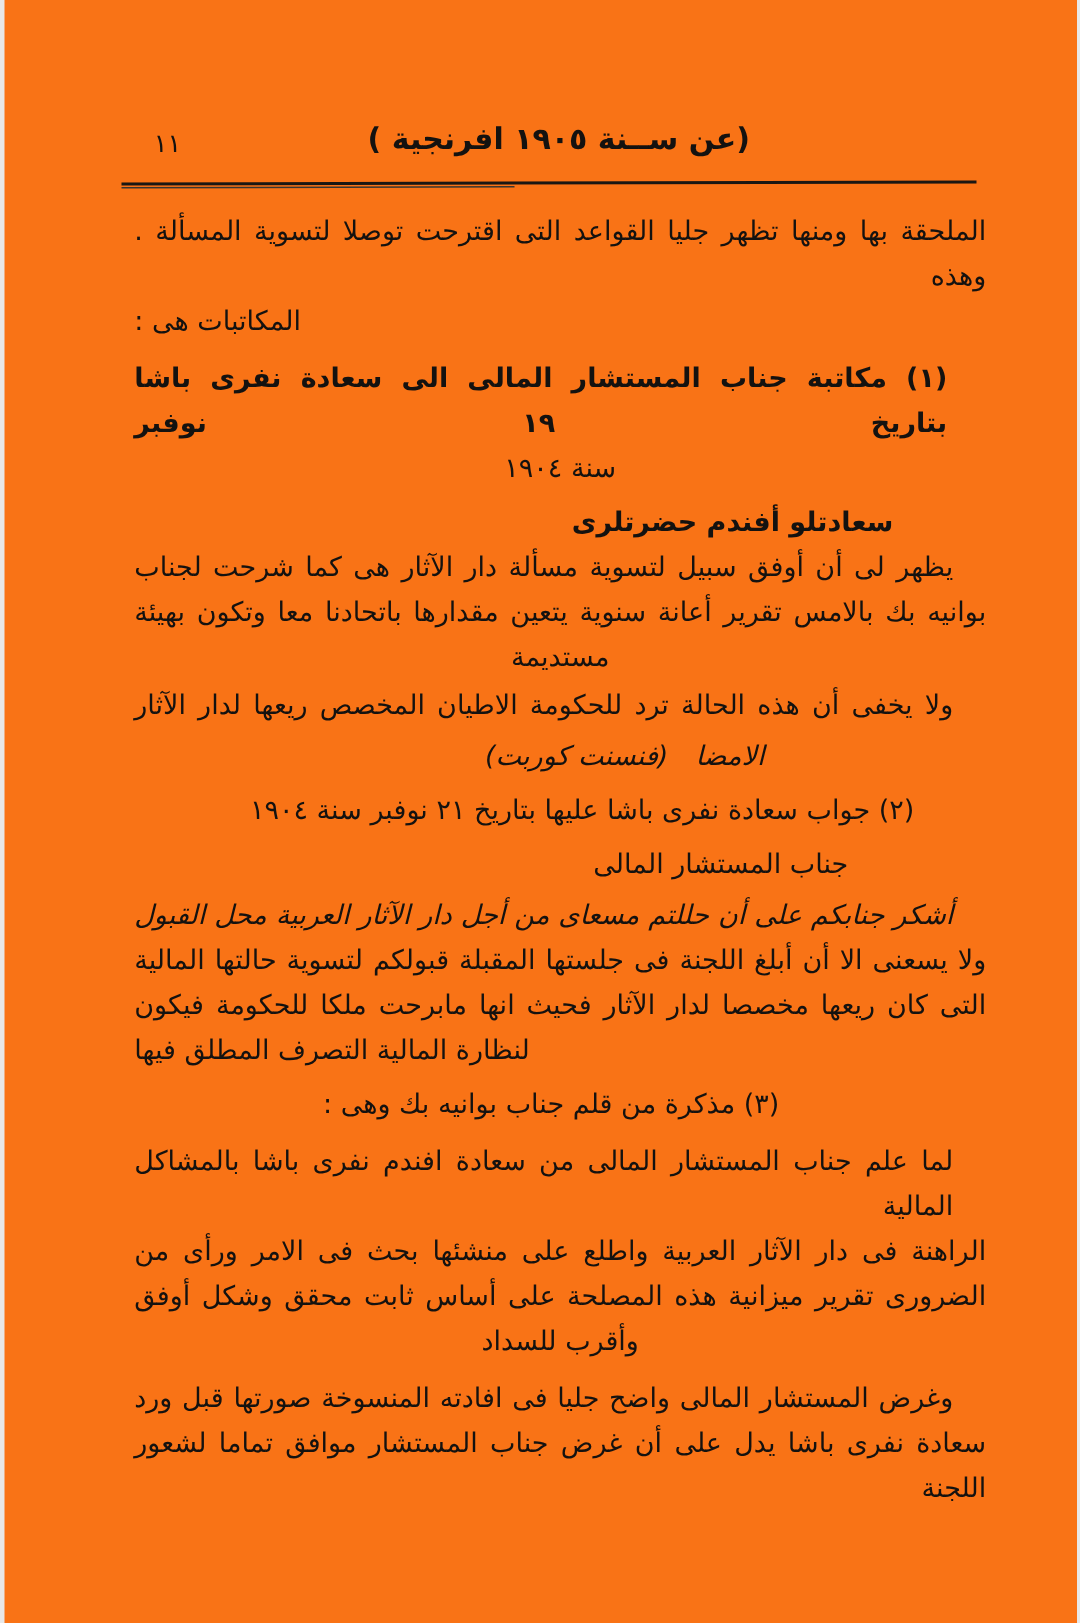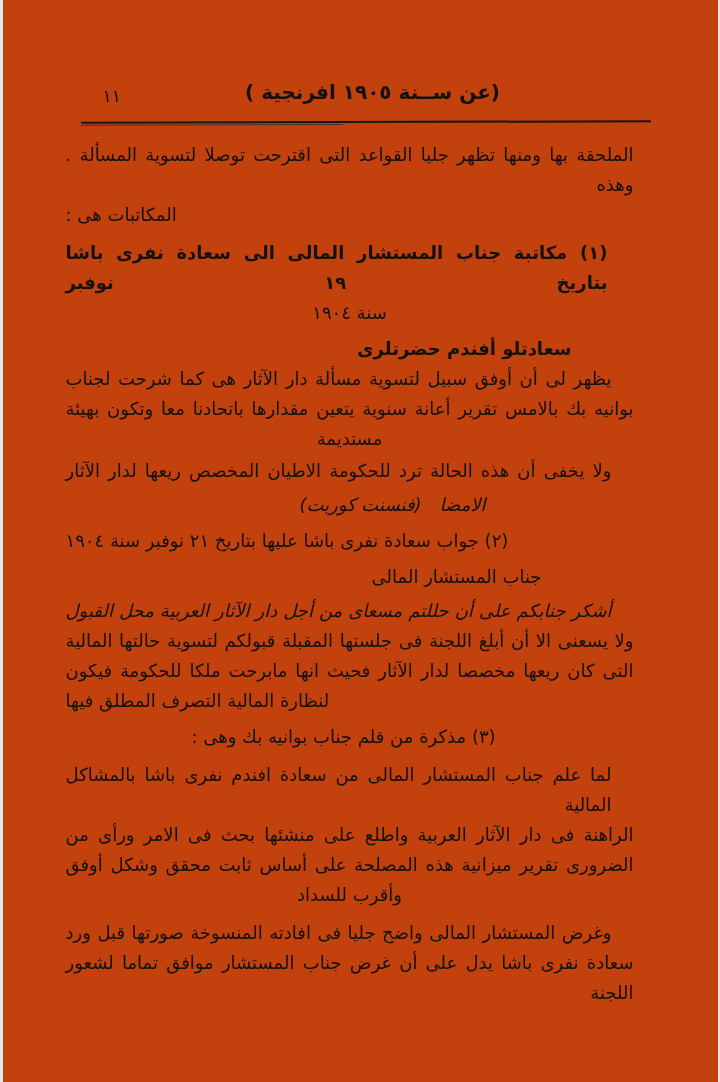--- a/index.html
+++ b/index.html
@@ -5,21 +5,21 @@
   html, body {
     margin: 0;
     padding: 0;
     background: #e8e8e8;
   }
   .page {
     position: relative;
     width: 715px;
     height: 1082px;
     margin: 0 auto;
-    background: #c2410c;
+    background: #f97316;
     color: #141210;
     font-family: "DejaVu Sans", sans-serif;
     overflow: hidden;
     direction: rtl;
   }
   
   .page-number {
     position: absolute;
     top: 86px;
     left: 100px;
@@ -52,42 +52,42 @@
     top: 3px;
     left: 0;
     width: 46%;
     height: 1px;
     background: #3a362f;
   }
   
   .content {
     position: absolute;
     top: 140px;
-    right: 84px;
+    right: 60px;
     width: 568px;
     font-size: 18px;
     line-height: 30px;
     direction: rtl;
   }
   .ln { direction: rtl; }
   .full {
     text-align: justify;
     text-align-last: justify;
   }
   .right  { text-align: left; }
   .left   { text-align: center; }
   .ind22  { padding-right: 22px; }
   .ind26  { padding-right: 26px; font-weight: bold; }
   .mt2 { margin-top: 2px; }
   .mt4 { margin-top: 4px; font-style: italic; }
   .mt6 { margin-top: 6px; }
   .mt8 { margin-top: 8px; }
   .salutation-1 { padding-left: 0; margin-left: 0; margin-right: 0; text-align: right; padding-right: 62px; font-weight: bold; }
   .salutation-2 { text-align: right; padding-right: 92px; font-weight: normal; }
-  .item2-head   { text-align: left; padding-right: 48px; }
+  .item2-head   { text-align: right; padding-right: 48px; }
   .item3-head   { text-align: center; padding-right: 12px; }
   .sig-line { padding-left: 86px; }
   .sig-gap  { display: inline-block; width: 18px; }
 </style>
 </head>
 <body>
 
 <div class="page">
 
   <div class="page-number">١١</div>

